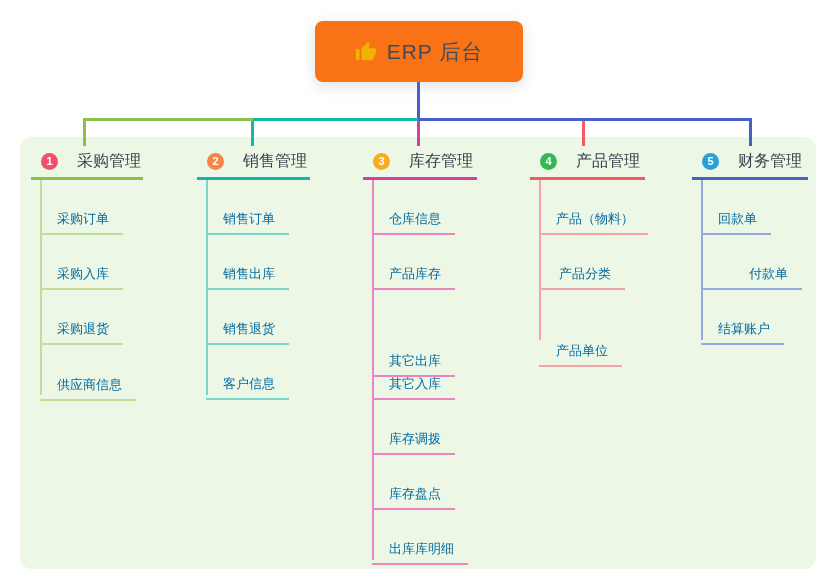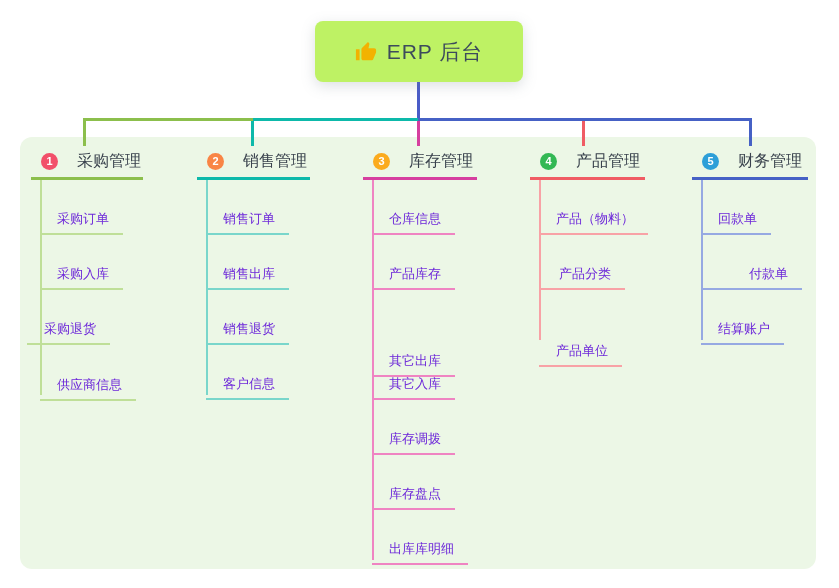--- a/index.html
+++ b/index.html
@@ -10,21 +10,21 @@
     font-family:"Liberation Sans","DejaVu Sans",sans-serif;
     overflow:hidden;
   }
   #panel{
     position:absolute;left:20px;top:137px;width:796px;height:432px;
     background:#ecf7e6;border-radius:12px;z-index:0;
   }
   #connectors .line{position:absolute;z-index:1;}
   #root-card{
     position:absolute;left:315px;top:21px;width:208px;height:61px;
-    background:#bef264;border-radius:8px;z-index:3;
+    background:#f97316;border-radius:8px;z-index:3;
     box-shadow:0 4px 14px rgba(120,130,140,0.25);
     display:flex;align-items:center;justify-content:center;gap:10px;
   }
   #root-card .root-title{
     font-size:21px;color:#3d4b5c;font-weight:500;letter-spacing:1px;
   }
   .branch-header{
     position:absolute;top:146px;height:31px;z-index:2;
     display:flex;align-items:center;gap:8px;padding-left:10px;
     box-sizing:content-box;cursor:default;
@@ -32,21 +32,21 @@
   .badge{
     width:17px;height:17px;border-radius:50%;flex:0 0 auto;
     display:flex;align-items:center;justify-content:center;
     color:#ffffff;font-size:11px;font-weight:bold;line-height:1;
   }
   .branch-label{font-size:16px;color:#39424d;white-space:nowrap;margin-left:11px;}
   .child-node{
     position:absolute;z-index:2;height:24px;
     display:inline-flex;align-items:flex-end;
     padding:0 14px 5px 17px;box-sizing:content-box;
-    font-size:13px;color:#6d28d9;white-space:nowrap;cursor:default;
+    font-size:13px;color:#0369a1;white-space:nowrap;cursor:default;
   }
 </style>
 </head>
 <body>
 
 <div id="stage">
   <div id="panel"></div>
   <div id="connectors">
       <div class="line" style="left: 417px; top: 82px; width: 3px; height: 39px; background: rgb(74, 92, 200);"></div>
       <div class="line" style="left: 84px; top: 118px; width: 169px; height: 3px; background: rgb(140, 191, 76);"></div>
@@ -63,21 +63,21 @@
       <div class="line" style="left: 539px; top: 180px; width: 2px; height: 160px; background: rgb(248, 162, 166);"></div>
       <div class="line" style="left: 701px; top: 180px; width: 2px; height: 160px; background: rgb(150, 169, 226);"></div>
     </div>
   <div id="branches">
       <div class="branch-header" style="left: 31px; width: 102px; border-bottom: 3px solid rgb(140, 191, 76);">
         <span class="badge" style="background: rgb(242, 80, 106);">1</span>
         <span class="branch-label">采购管理</span>
       </div>
       <div class="child-node" style="left: 40px; top: 204px; border-bottom: 2px solid rgb(191, 223, 152);">采购订单</div>
       <div class="child-node" style="left: 40px; top: 259px; border-bottom: 2px solid rgb(191, 223, 152);">采购入库</div>
-      <div class="child-node" style="left: 27px; top: 314px; border-bottom: 2px solid rgb(191, 223, 152);">采购退货</div>
+      <div class="child-node" style="left: 40px; top: 314px; border-bottom: 2px solid rgb(191, 223, 152);">采购退货</div>
       <div class="child-node" style="left: 40px; top: 370px; border-bottom: 2px solid rgb(191, 223, 152);">供应商信息</div>
       <div class="branch-header" style="left: 197px; width: 103px; border-bottom: 3px solid rgb(13, 185, 170);">
         <span class="badge" style="background: rgb(249, 133, 69);">2</span>
         <span class="branch-label">销售管理</span>
       </div>
       <div class="child-node" style="left: 206px; top: 204px; border-bottom: 2px solid rgb(121, 214, 203);">销售订单</div>
       <div class="child-node" style="left: 206px; top: 259px; border-bottom: 2px solid rgb(121, 214, 203);">销售出库</div>
       <div class="child-node" style="left: 206px; top: 314px; border-bottom: 2px solid rgb(121, 214, 203);">销售退货</div>
       <div class="child-node" style="left: 206px; top: 369px; border-bottom: 2px solid rgb(121, 214, 203);">客户信息</div>
       <div class="branch-header" style="left: 363px; width: 104px; border-bottom: 3px solid rgb(214, 63, 159);">

